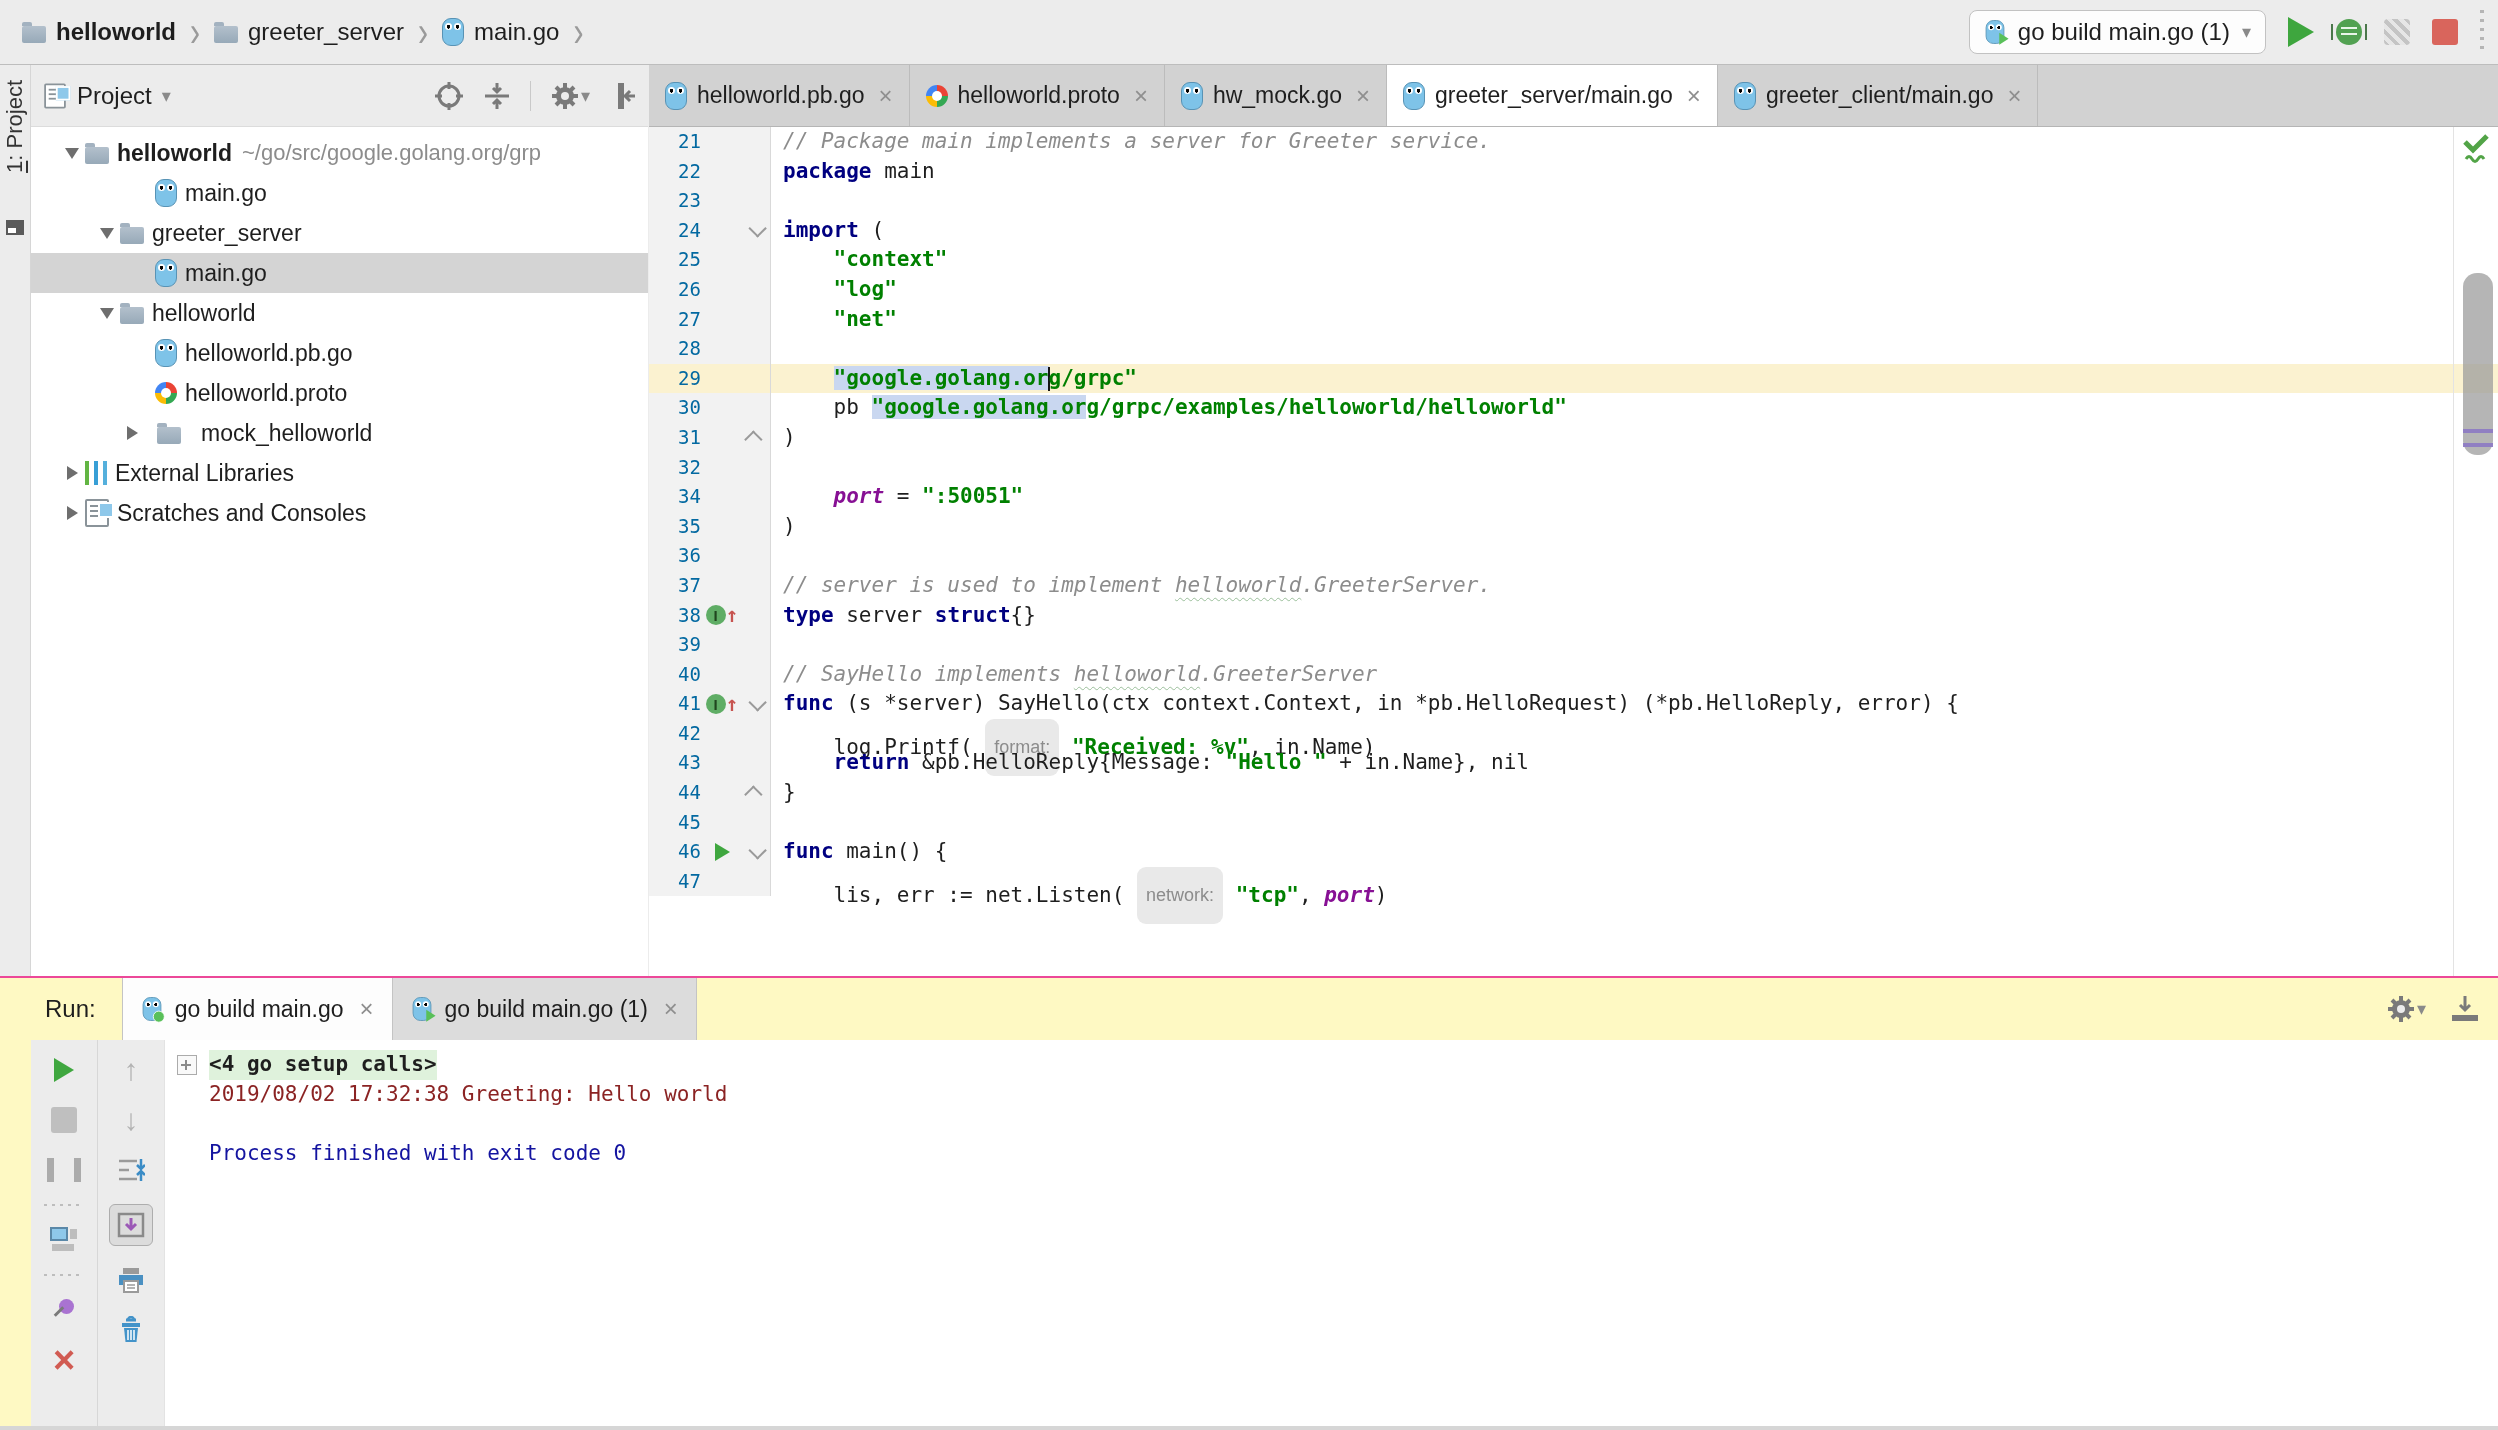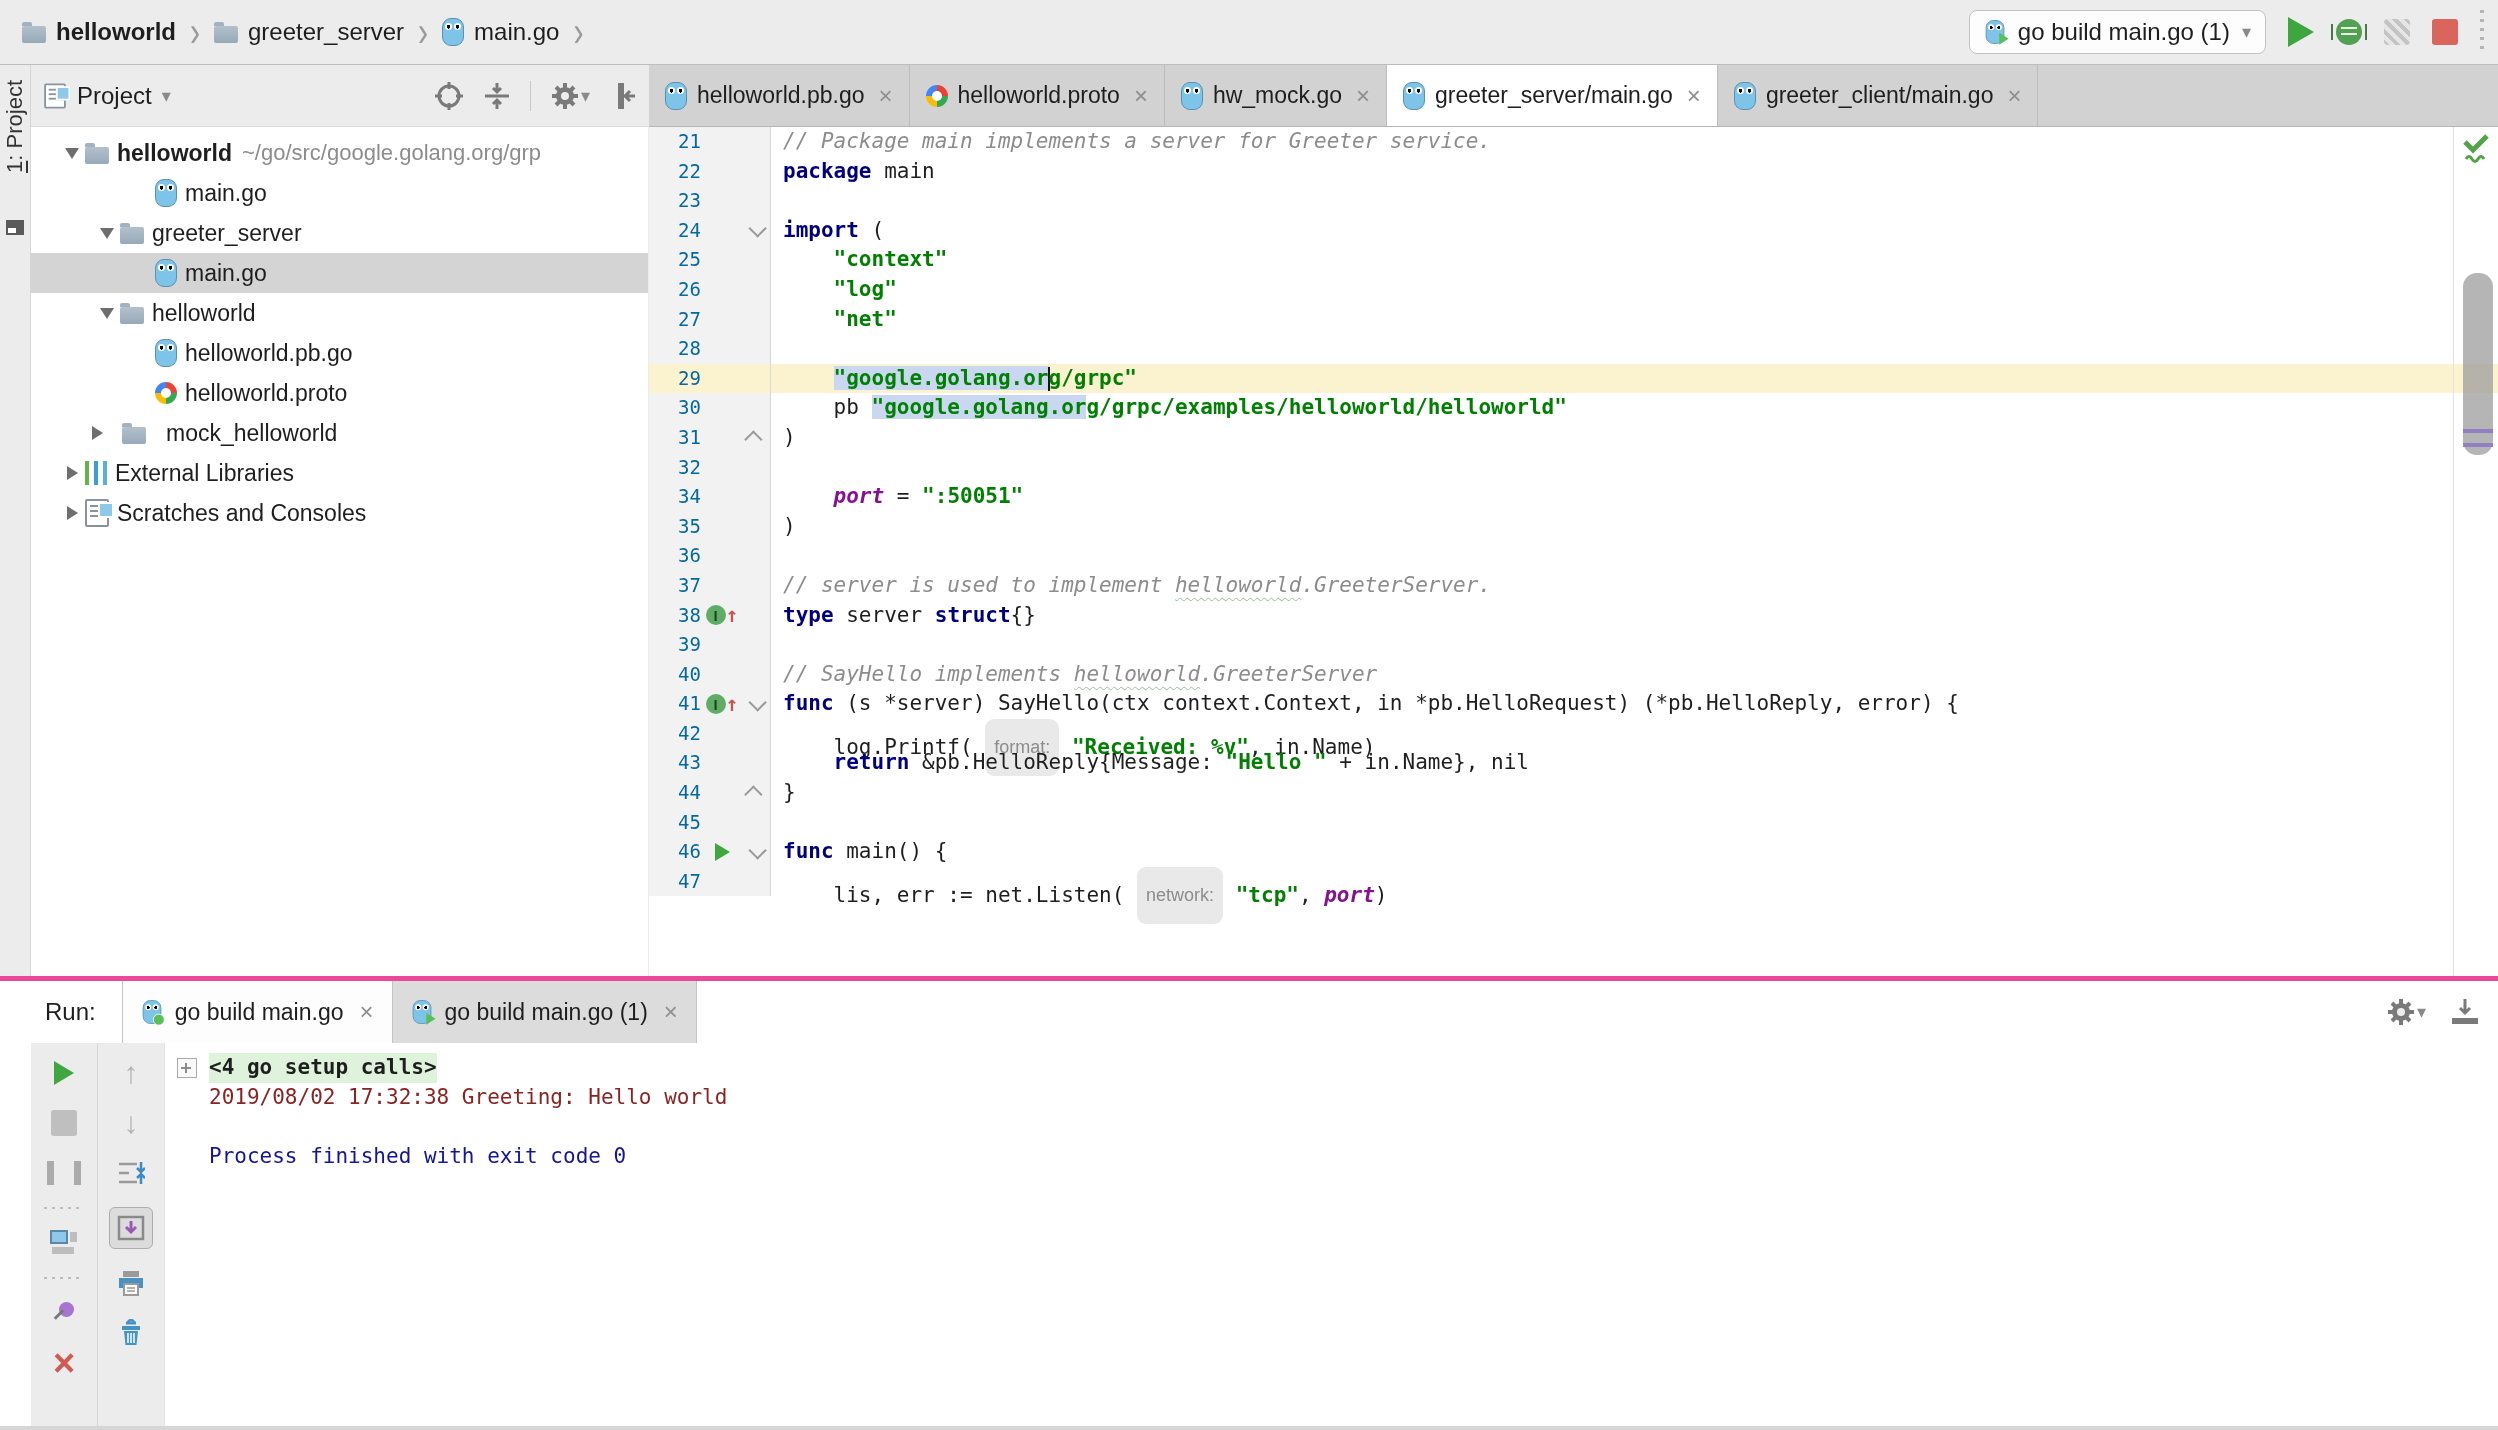--- a/index.html
+++ b/index.html
@@ -65,21 +65,21 @@
   .fold-u{width:11px;height:11px;border-right:2px solid #9a9a9a;border-bottom:2px solid #9a9a9a;transform:rotate(-135deg) translateY(-3px);}
   .gimpl{display:flex;align-items:center;}
   .gi-circle{width:20px;height:20px;border-radius:50%;background:#5fad65;color:#20461f;font:bold 15px "Liberation Sans",sans-serif;
              display:flex;align-items:center;justify-content:center;}
   .gi-arrow{color:#c75450;font-weight:bold;font-size:21px;line-height:20px;}
   .gplay{width:0;height:0;border-left:15px solid #3fa73f;border-top:9px solid transparent;border-bottom:9px solid transparent;}
   .rcol{position:absolute;top:0;right:0;bottom:0;width:44px;border-left:1px solid #e3e3e3;}
   .sb-thumb{position:absolute;right:5px;top:146px;width:30px;height:182px;background:#9c9c9c;opacity:.75;border-radius:14px;}
   .sb-mark{position:absolute;right:5px;width:30px;height:4px;background:#8e7cc3;opacity:.95;}
   
-  .runpanel{position:absolute;left:0;top:976px;right:0;bottom:0;background:#ffffff;border-top:5px solid #ec4899;}
+  .runpanel{position:absolute;left:0;top:976px;right:0;bottom:0;background:#fef9c3;border-top:2px solid #ec4899;}
   .run-tabs{position:absolute;left:31px;top:0;right:0;height:62px;display:flex;align-items:center;}
   .run-label{font-size:24px;margin:0 26px 0 14px;}
   .rtab{display:flex;align-items:center;gap:12px;height:62px;padding:0 18px;font-size:23px;background:#dcdcdc;border-right:1px solid #c4c4c4;}
   .rtab.active{background:#fdfdfd;border-left:1px solid #c4c4c4;}
   .run-actions{margin-left:auto;display:flex;align-items:center;gap:24px;padding-right:18px;}
   .run-body{position:absolute;left:31px;top:62px;right:0;bottom:4px;background:#fff;}
   .tcol{position:absolute;top:0;bottom:0;background:#ececec;display:flex;flex-direction:column;align-items:center;gap:18px;padding-top:14px;}
   .tcol1{left:0;width:66px;border-right:1px solid #d7d7d7;}
   .tcol2{left:67px;width:66px;border-right:1px solid #e3e3e3;}
   .tbtn{width:36px;height:32px;display:flex;align-items:center;justify-content:center;}
@@ -259,21 +259,21 @@
         <div class="trow" style="padding-left: 98px;">
           <span class="t-arrow"></span>
           <span class="ic ic-gopher"></span>
           <span class="t-label">helloworld.pb.go</span>
         </div>
         <div class="trow" style="padding-left: 98px;">
           <span class="t-arrow"></span>
           <span class="ic ic-proto"></span>
           <span class="t-label">helloworld.proto</span>
         </div>
-        <div class="trow" style="padding-left: 53px; gap: 12px;">
+        <div class="trow" style="padding-left: 88px; gap: 12px;">
           <span class="t-arrow">
             <span class="arr-col"></span>
           </span>
           <span class="ic ic-folder"></span>
           <span class="t-label">mock_helloworld</span>
         </div>
         <div class="trow" style="padding-left: 28px;">
           <span class="t-arrow">
             <span class="arr-col"></span>
           </span>

